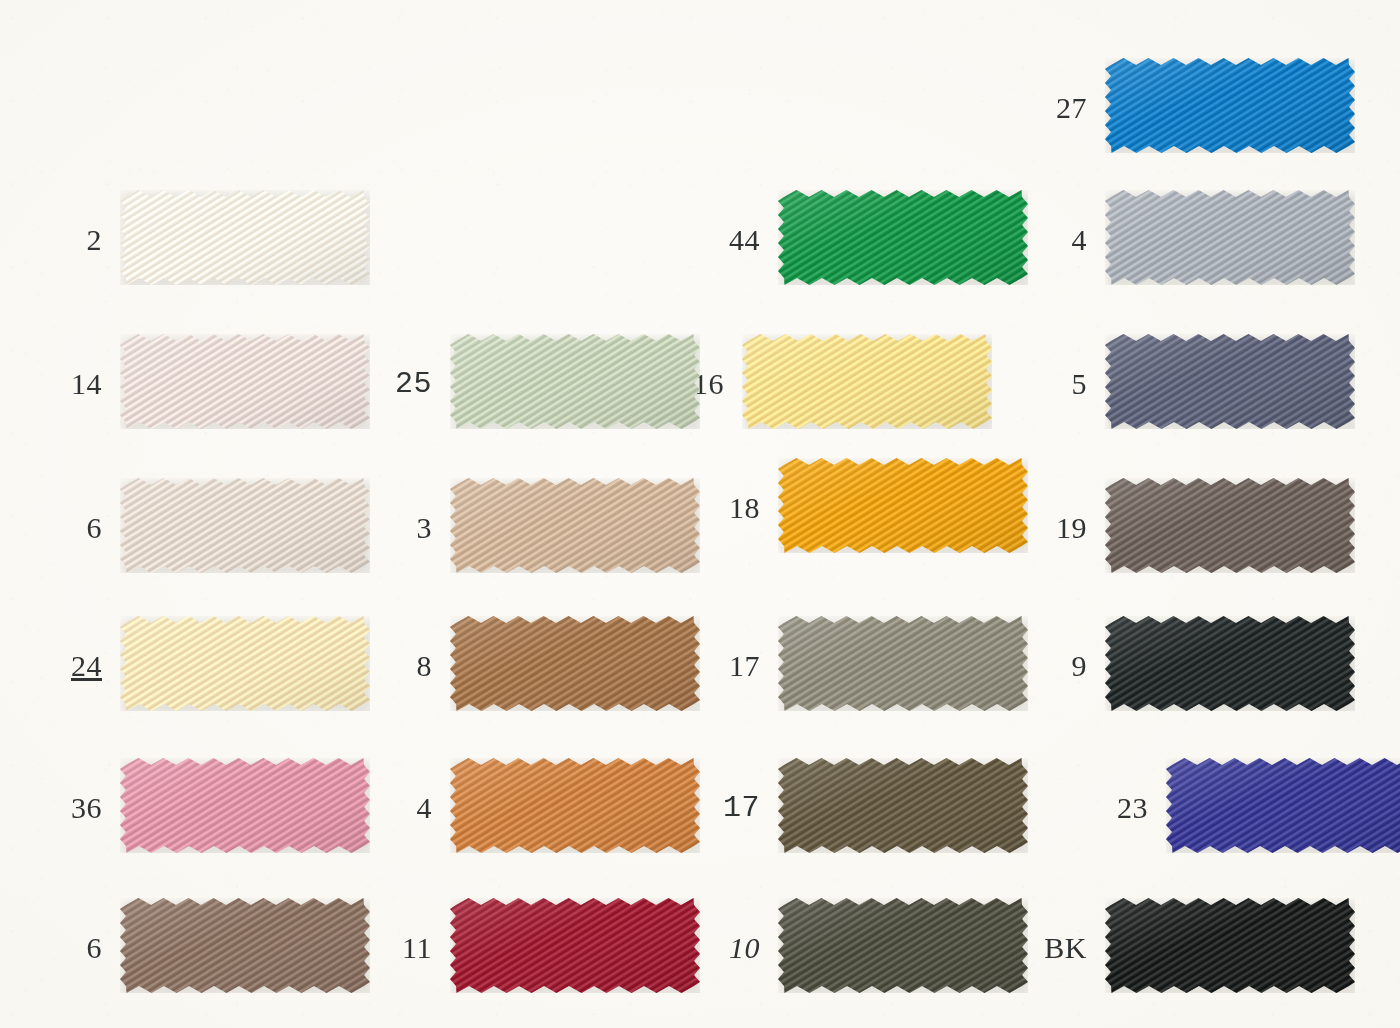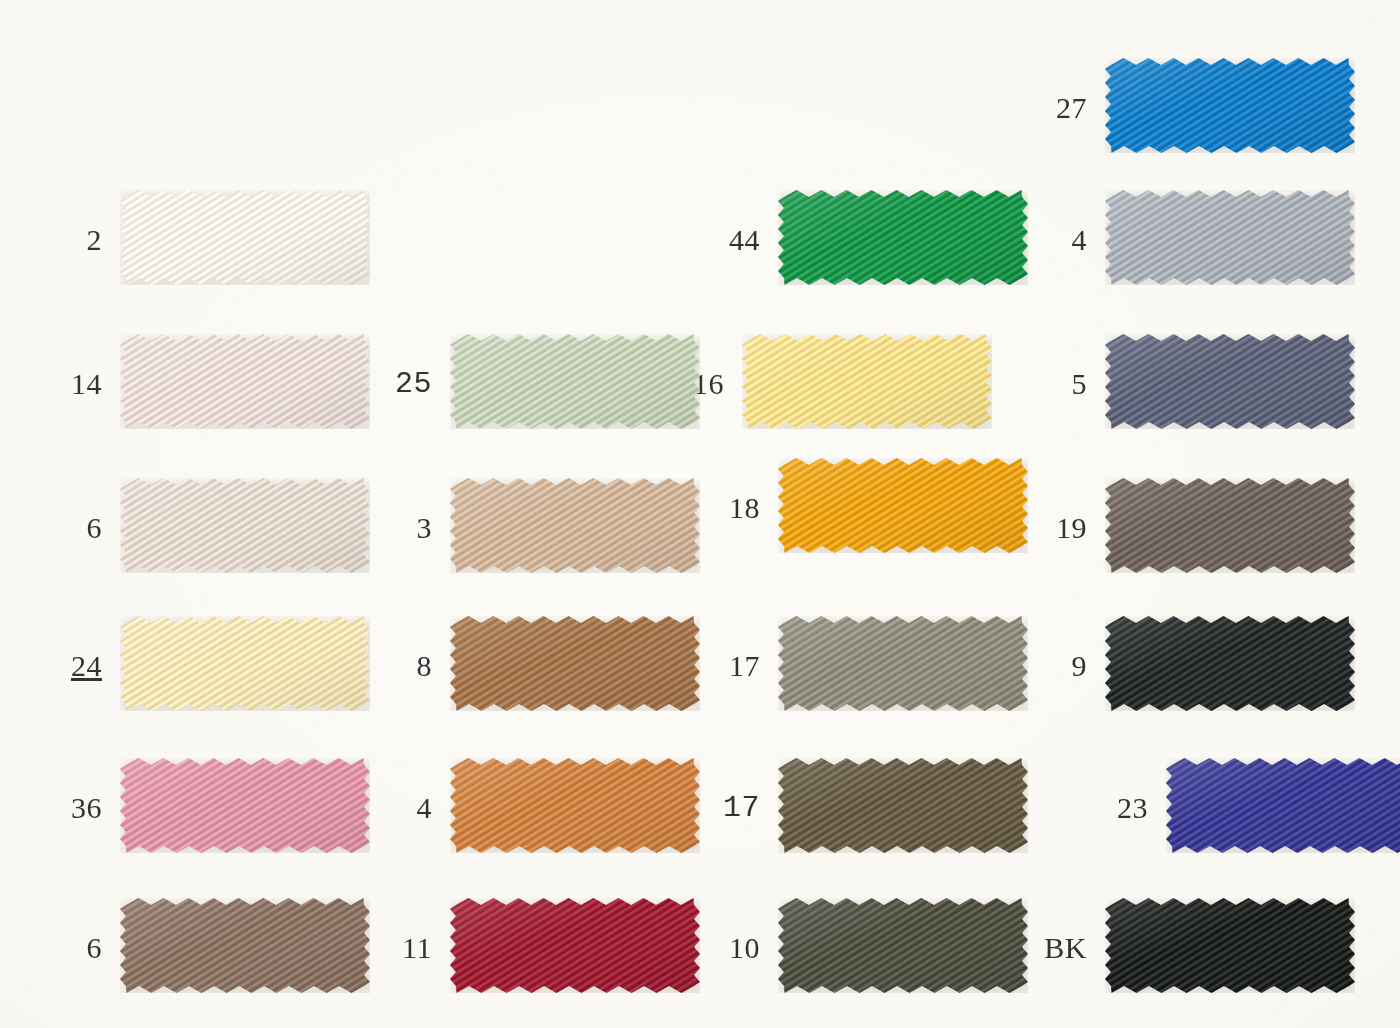--- a/index.html
+++ b/index.html
@@ -765,21 +765,21 @@
             </defs>
             <g clip-path="url(#pink21)">
               <rect width="250" height="95" fill="url(#twill21)"></rect>
               <rect width="250" height="95" fill="url(#weft21)"></rect>
               <rect width="250" height="95" fill="url(#lg21)"></rect>
             </g>
           </svg>
         </div>
       </div>
       <div class="swatch-cell" style="left: 778px; top: 898px; width: 250px; height: 95px;">
-        <div class="swatch-label" style="right: 268px; top: 49.5px; color: rgb(47, 51, 51);">10</div>
+        <div class="swatch-label" style="right: 268px; top: 49.5px; color: rgb(47, 51, 51); font-style: italic;">10</div>
         <div class="swatch-chip" title="dark olive gray" style="width: 250px; height: 95px;">
           <div class="chip-shadow"></div>
           <svg width="250" height="95" viewBox="0 0 250 95" style="position: absolute; left: 0px; top: 0px; z-index: 1;">
             <defs>
               <clipPath id="pink22">
                 <path d="M 6.0,7.0 L 18.5,0.0 L 31.0,7.0 L 43.5,0.0 L 56.0,7.0 L 68.5,0.0 L 81.0,7.0 L 93.5,0.0 L 106.0,7.0 L 118.5,0.0 L 131.0,7.0 L 143.5,0.0 L 156.0,7.0 L 168.5,0.0 L 181.0,7.0 L 193.5,0.0 L 206.0,7.0 L 218.5,0.0 L 231.0,7.0 L 243.5,0.0 L 244.0,7.0 L 250.0,14.0 L 244.0,21.0 L 250.0,28.0 L 244.0,35.0 L 250.0,42.0 L 244.0,49.0 L 250.0,56.0 L 244.0,63.0 L 250.0,70.0 L 244.0,77.0 L 250.0,84.0 L 244.0,88.0 L 231.5,95.0 L 219.0,88.0 L 206.5,95.0 L 194.0,88.0 L 181.5,95.0 L 169.0,88.0 L 156.5,95.0 L 144.0,88.0 L 131.5,95.0 L 119.0,88.0 L 106.5,95.0 L 94.0,88.0 L 81.5,95.0 L 69.0,88.0 L 56.5,95.0 L 44.0,88.0 L 31.5,95.0 L 19.0,88.0 L 6.5,95.0 L 6.0,88.0 L 0.0,81.0 L 6.0,74.0 L 0.0,67.0 L 6.0,60.0 L 0.0,53.0 L 6.0,46.0 L 0.0,39.0 L 6.0,32.0 L 0.0,25.0 L 6.0,18.0 L 0.0,11.0 L 6.0,7.0 Z"></path>
               </clipPath>
               <pattern id="twill22" width="6" height="6" patternUnits="userSpaceOnUse" patternTransform="rotate(-32)">
                 <rect width="6" height="6" fill="#4f4f42"></rect>
                 <rect x="0" y="0" width="6" height="2" fill="#69695c"></rect>

